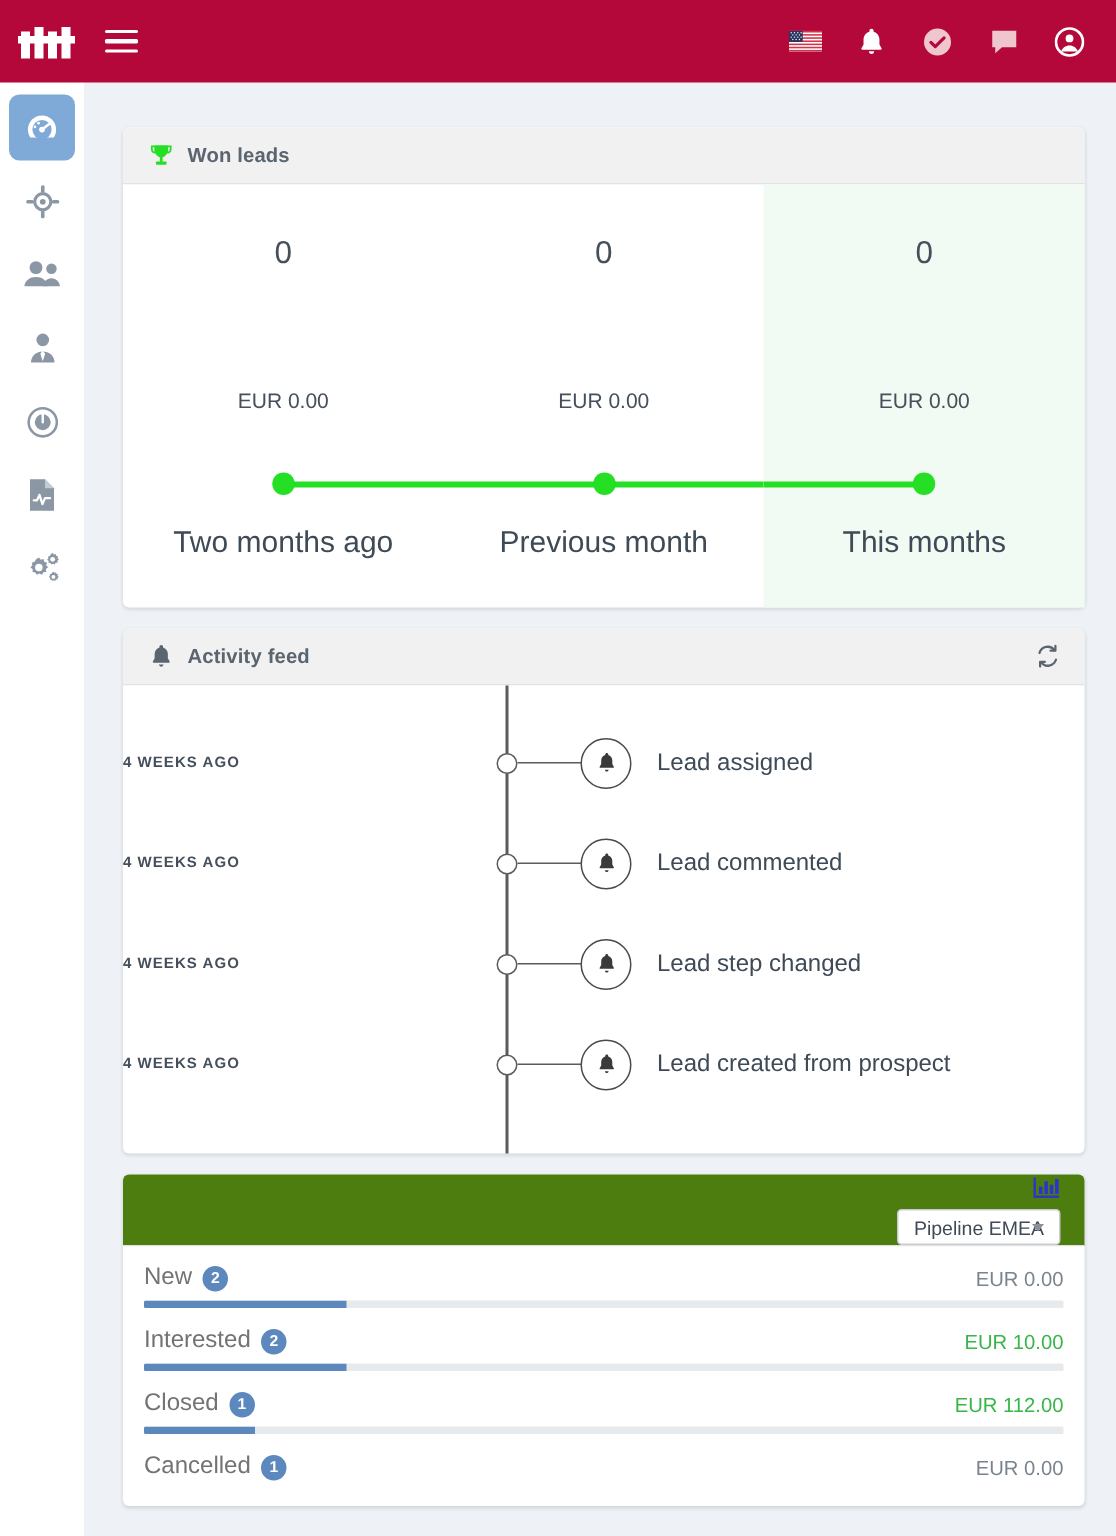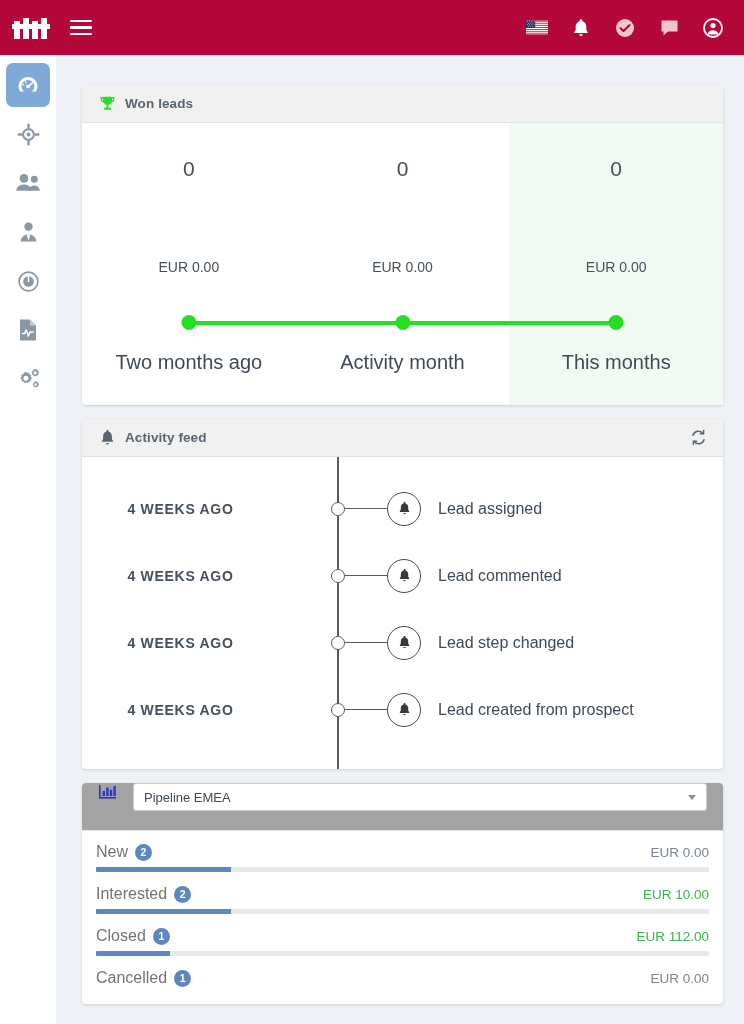--- a/index.html
+++ b/index.html
@@ -193,22 +193,22 @@
     background: #5b5b5b;
   }
   .feed-row {
     position: relative;
     height: 67px;
     display: flex;
     align-items: center;
   }
   .feed-time {
     width: 215px;
-    text-align: center;
-    font-size: 14px;
+    text-align: left;
+    font-size: 10px;
     font-weight: bold;
     color: #46505c;
     letter-spacing: 0.7px;
     padding-right: 18px;
   }
   .feed-node {
     position: absolute;
     left: 249px;
     width: 14px; height: 14px;
     border-radius: 50%;
@@ -235,27 +235,28 @@
   }
   .feed-text {
     position: absolute;
     left: 356px;
     font-size: 16px;
     color: #3f4a57;
   }
 
   
   .pipe-header {
-    background: #a3a3a3;
+    background: #4d7c0f;
     border-bottom: 1px solid #e2e2e2;
     height: 48px;
     display: flex;
-    align-items: flex-start;
+    align-items: flex-end;
     padding: 0 16px;
     border-radius: 4px 4px 0 0;
+    flex-direction: column;
   }
   .pipe-select {
     margin-left: 16px;
     flex: 1;
     height: 28px;
     background: #ffffff;
     border: 1px solid #c9cdd2;
     border-radius: 3px;
     display: flex;
     align-items: center;
@@ -496,21 +497,21 @@
         <div class="won-label">Two months ago</div>
       </div>
 
       <div class="won-col">
         <div class="won-count">0</div>
         <div class="won-amount">EUR 0.00</div>
         <div class="won-track">
           <div class="won-line" style="left:0;right:0;"></div>
           <div class="won-dot" style="left:50%;"></div>
         </div>
-        <div class="won-label">Activity month</div>
+        <div class="won-label">Previous month</div>
       </div>
 
       <div class="won-col highlight">
         <div class="won-count">0</div>
         <div class="won-amount">EUR 0.00</div>
         <div class="won-track">
           <div class="won-line" style="left:0;right:50%;"></div>
           <div class="won-dot" style="left:50%;"></div>
         </div>
         <div class="won-label">This months</div>

